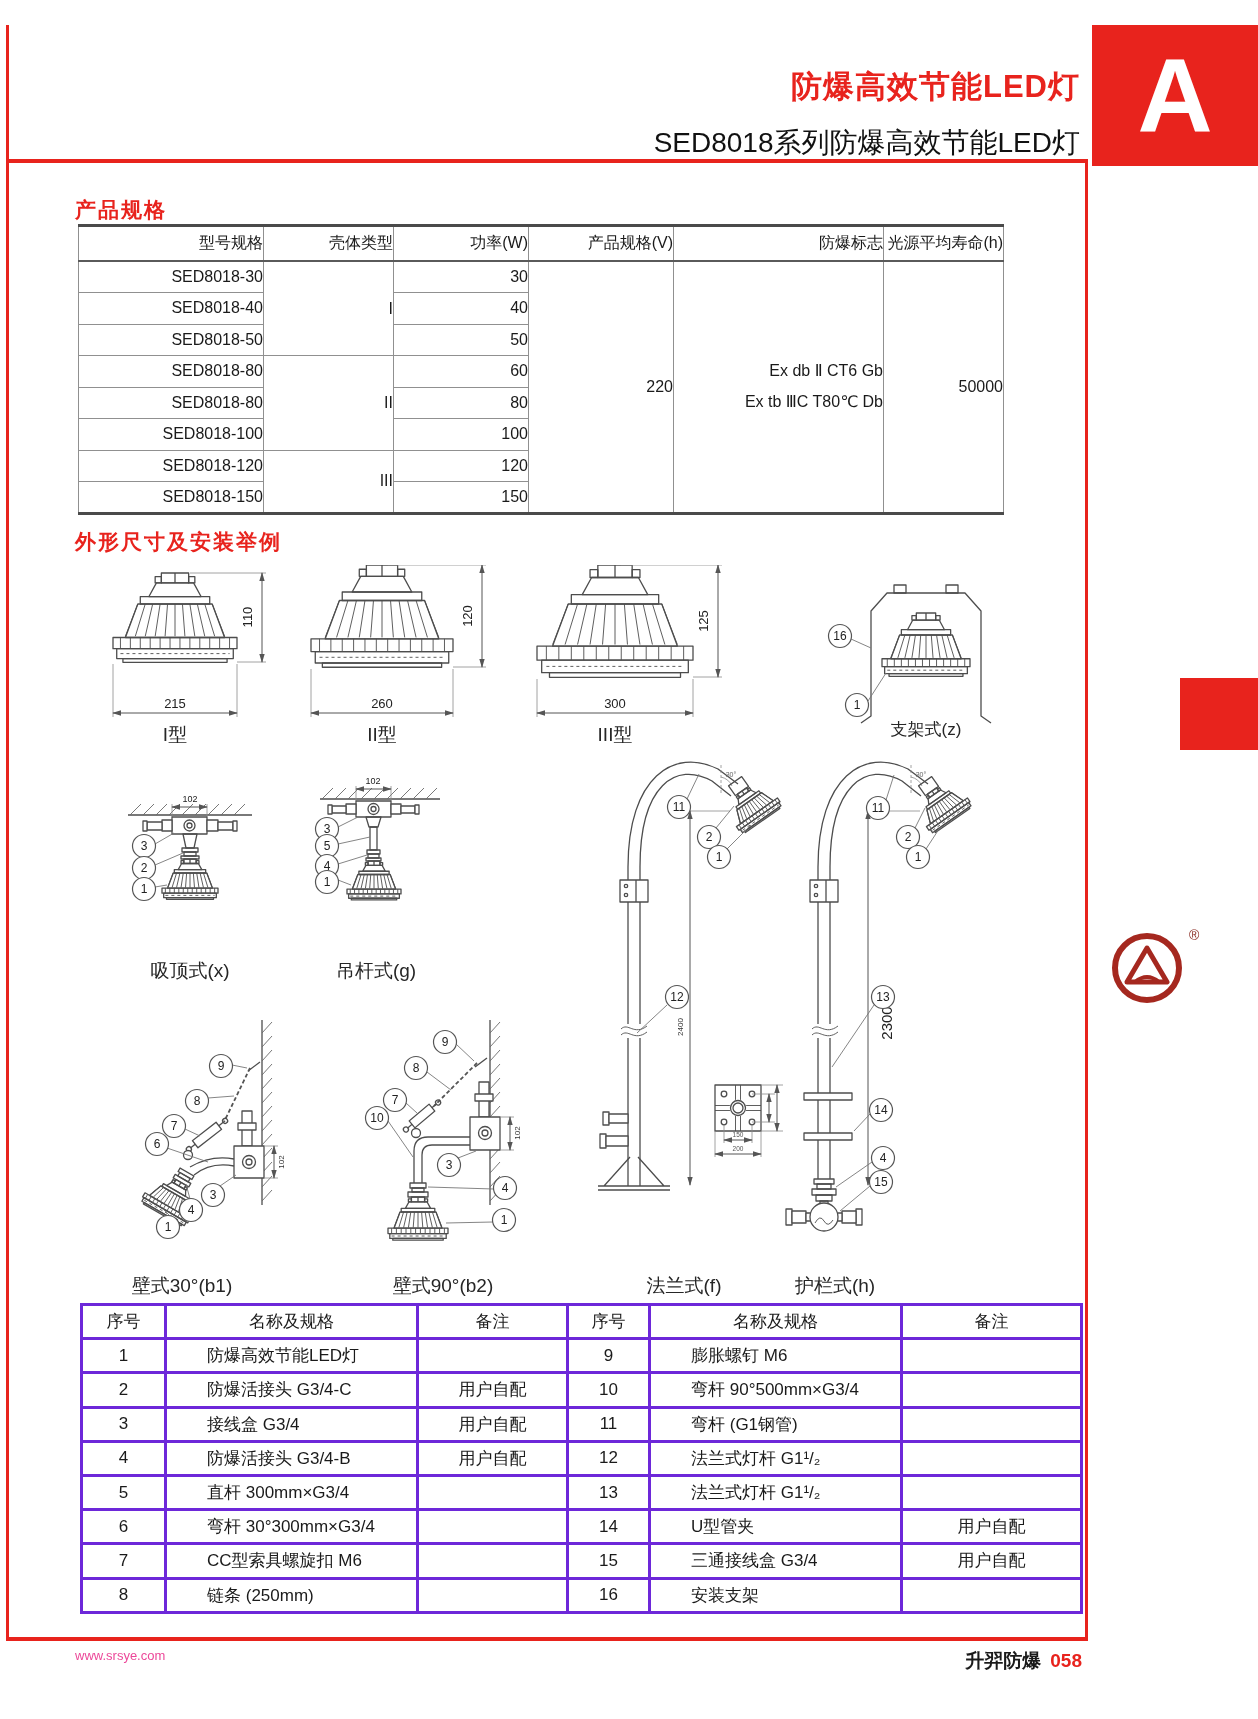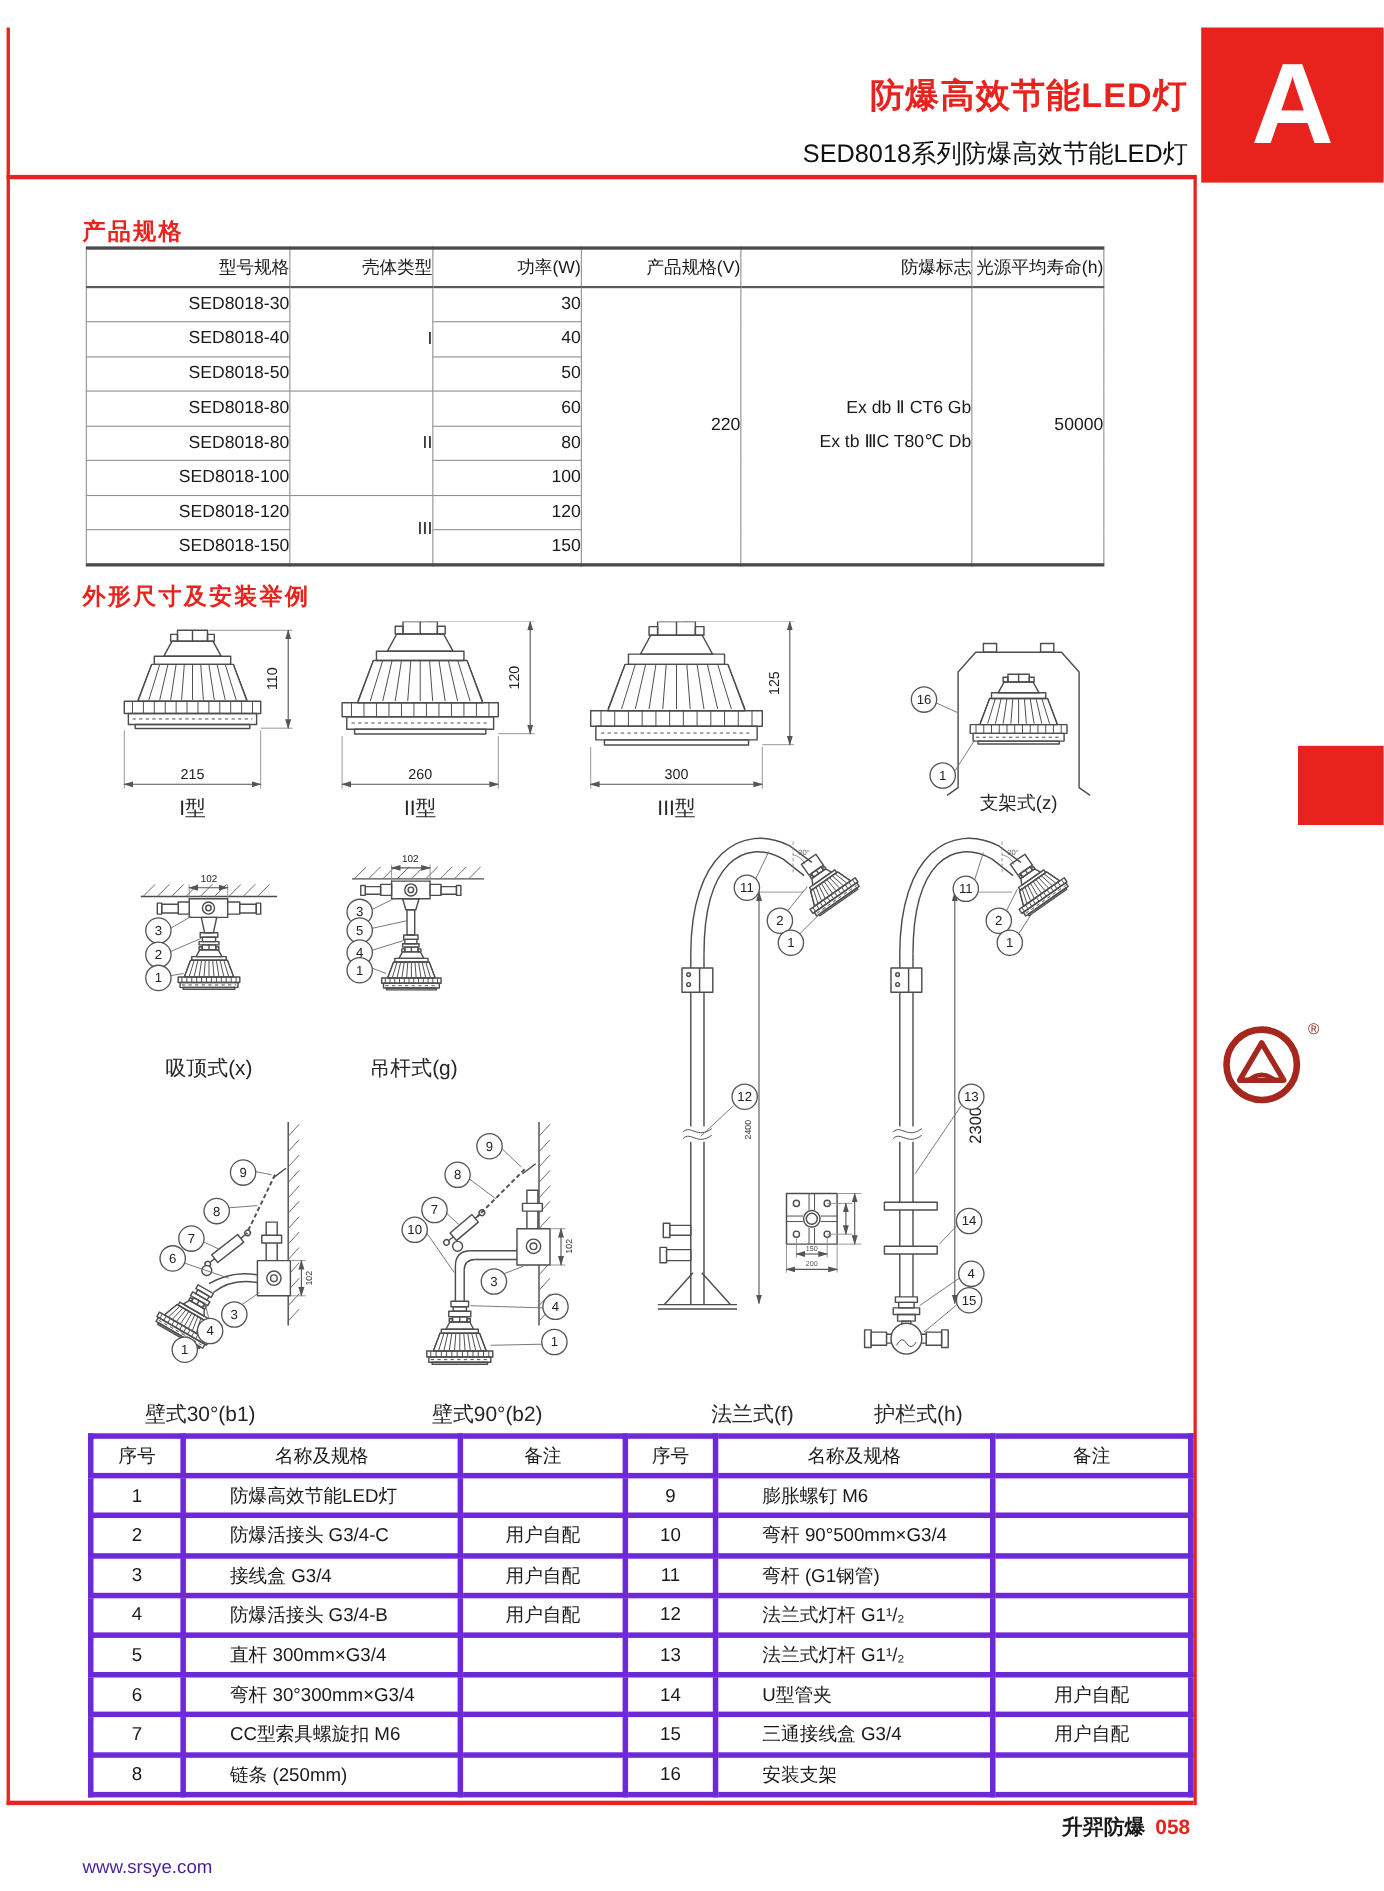--- a/index.html
+++ b/index.html
@@ -2,32 +2,32 @@
 <html><head>
 <meta charset="utf-8">
 <style>
   body{margin:0;background:#fff;font-family:"Liberation Sans","DejaVu Sans",sans-serif;}
   .page{position:relative;width:1258px;height:1719px;background:#fff;overflow:hidden;}
   .abs{position:absolute;}
   .rule{background:#e8231d;}
   .a-tab{left:1092px;top:25px;width:166px;height:141px;background:#e8231d;color:#fff;
          display:flex;align-items:center;justify-content:center;font-size:104px;font-weight:bold;}
   .title{right:178px;top:66px;font-size:31px;font-weight:bold;color:#e8231d;letter-spacing:1px;text-align:right;}
-  .subtitle{right:178px;top:124px;font-size:23px;color:#111;text-align:right;}
+  .subtitle{right:178px;top:124px;font-size:28px;color:#111;text-align:right;}
   .sec-title{font-size:21px;font-weight:bold;color:#e8231d;letter-spacing:2px;}
   table{border-collapse:collapse;table-layout:fixed;}
   .spec{left:78px;top:224px;width:925px;border-top:3px solid #4a4a4a;border-bottom:3px solid #4a4a4a;}
   .spec th,.spec td{border:1px solid #909090;font-size:16px;font-weight:normal;color:#1a1a1a;text-align:right;padding:0;}
   .spec thead th{height:33px;border-bottom:2px solid #5a5a5a;}
   .spec tbody tr{height:31.5px;}
   .exmark{text-align:left;padding-left:24px;line-height:1.9;margin-top:28px;}
   .parts{left:80px;top:1303px;width:1000px;border-top:3px solid #4a4a4a;border-bottom:3px solid #4a4a4a;}
-  .parts th,.parts td{border:5px solid #6d28d9;font-size:17px;font-weight:normal;color:#1a1a1a;text-align:center;padding:0;height:31.2px;}
+  .parts th,.parts td{border:3px solid #6d28d9;font-size:17px;font-weight:normal;color:#1a1a1a;text-align:center;padding:0;height:31.2px;}
   .parts td.nm{text-align:left;padding-left:40px;}
-  .footer-site{left:75px;top:1648px;font-size:17px;color:#4c1d95;margin-top:40px;}
+  .footer-site{left:75px;top:1648px;font-size:13px;color:#ec4899;}
   .footer-brand{right:176px;top:1648px;font-size:19px;font-weight:bold;color:#1a1a1a;text-align:center;}
   .footer-brand span{color:#e8231d;margin-left:9px;}
   svg text{font-family:"Liberation Sans","DejaVu Sans",sans-serif;}
   .ln{stroke:#4d4d4d;stroke-width:1.3;fill:none;stroke-linejoin:round;}
   .wf{fill:#fff;}
   .fn{stroke:#4d4d4d;stroke-width:0.9;fill:none;}
   .ext{stroke:#8a8a8a;stroke-width:0.8;fill:none;}
   .dim{stroke:#555;stroke-width:1;fill:none;}
   .ld{stroke:#777;stroke-width:0.9;fill:none;}
   .ht{stroke:#6a6a6a;stroke-width:0.9;fill:none;}

